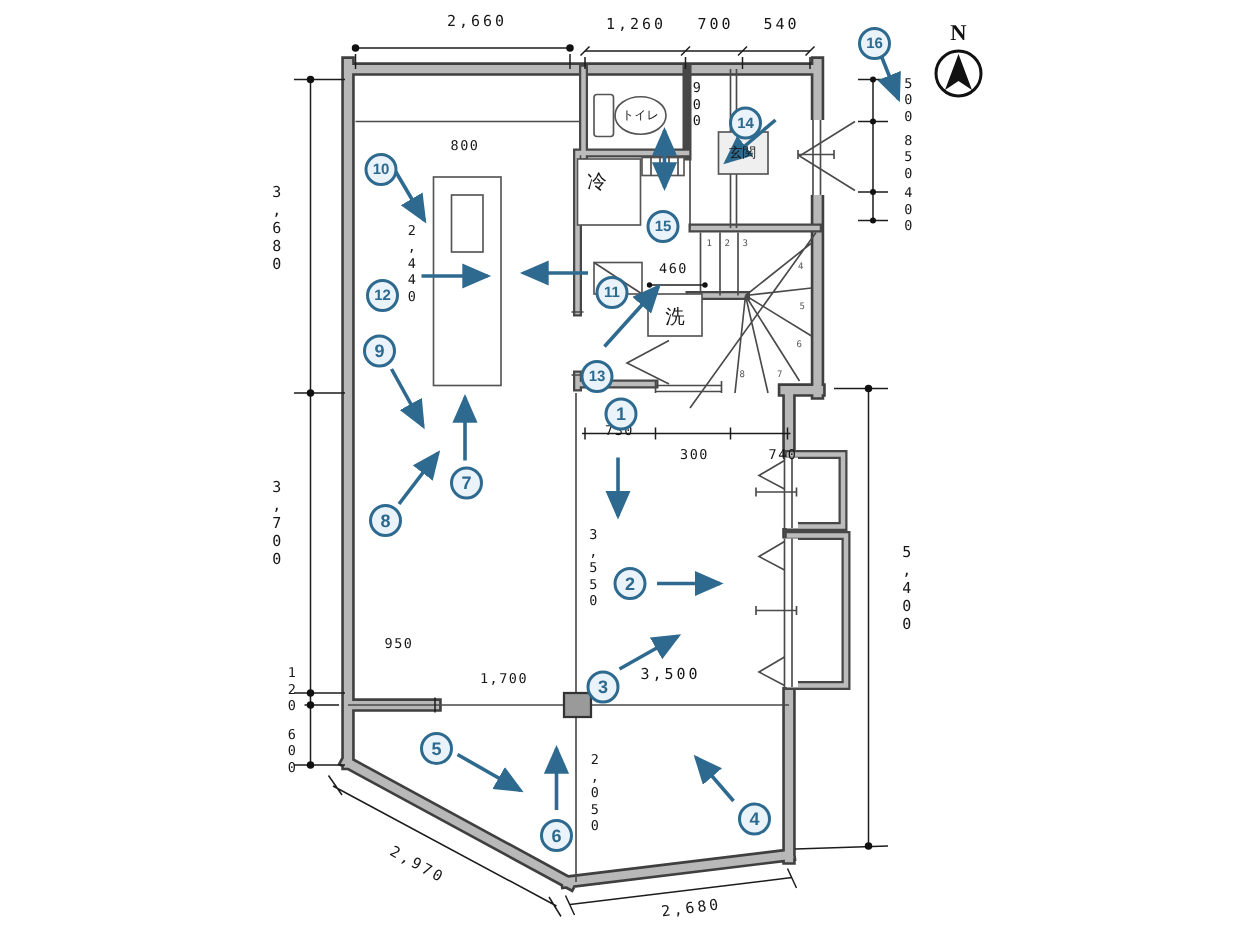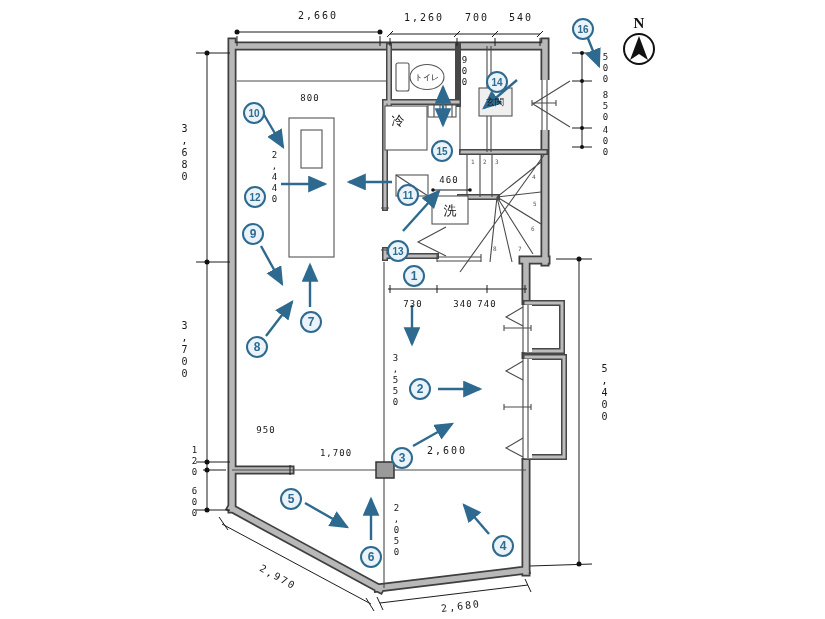--- a/index.html
+++ b/index.html
@@ -194,25 +194,25 @@
 <div class="dim sm vtext" style="left:605px;top:106px">850</div>
 <div class="dim sm vtext" style="left:605px;top:141px">400</div>
 <div class="dim vtext" style="left:184px;top:153px">3,680</div>
 <div class="dim vtext" style="left:184px;top:350px">3,700</div>
 <div class="dim sm vtext" style="left:194px;top:461px">120</div>
 <div class="dim sm vtext" style="left:194px;top:502px">600</div>
 <div class="dim sm" style="left:310px;top:98px">800</div>
 <div class="dim sm vtext" style="left:274px;top:177px">2,440</div>
 <div class="dim sm vtext" style="left:464px;top:71px">900</div>
 <div class="dim sm" style="left:449px;top:180px">460</div>
-<div class="dim sm" style="left:413px;top:304px">730</div>
-<div class="dim sm" style="left:463px;top:304px">340</div>
-<div class="dim sm" style="left:487px;top:304px">740</div>
+<div class="dim sm" style="left:413px;top:288px">730</div>
+<div class="dim sm" style="left:463px;top:304px">300</div>
+<div class="dim sm" style="left:522px;top:304px">740</div>
 <div class="dim sm vtext" style="left:395px;top:380px">3,550</div>
-<div class="dim" style="left:447px;top:450px">2,600</div>
+<div class="dim" style="left:447px;top:450px">3,500</div>
 <div class="dim vtext" style="left:604px;top:393px">5,400</div>
 <div class="dim sm" style="left:266px;top:430px">950</div>
 <div class="dim sm" style="left:336px;top:453px">1,700</div>
 <div class="dim sm vtext" style="left:396px;top:530px">2,050</div>
 <div class="dim" style="left:278px;top:577px;transform:translate(-50%,-50%) rotate(29deg)">2,970</div>
 <div class="dim" style="left:461px;top:606px;transform:translate(-50%,-50%) rotate(-7deg)">2,680</div>
 
 <div class="dim jp" style="left:398px;top:121px;font-size:13px">冷</div>
 <div class="dim jp" style="left:450px;top:211px;font-size:13px">洗</div>
 <div class="dim jp" style="left:427px;top:77px;font-size:8px">トイレ</div>

